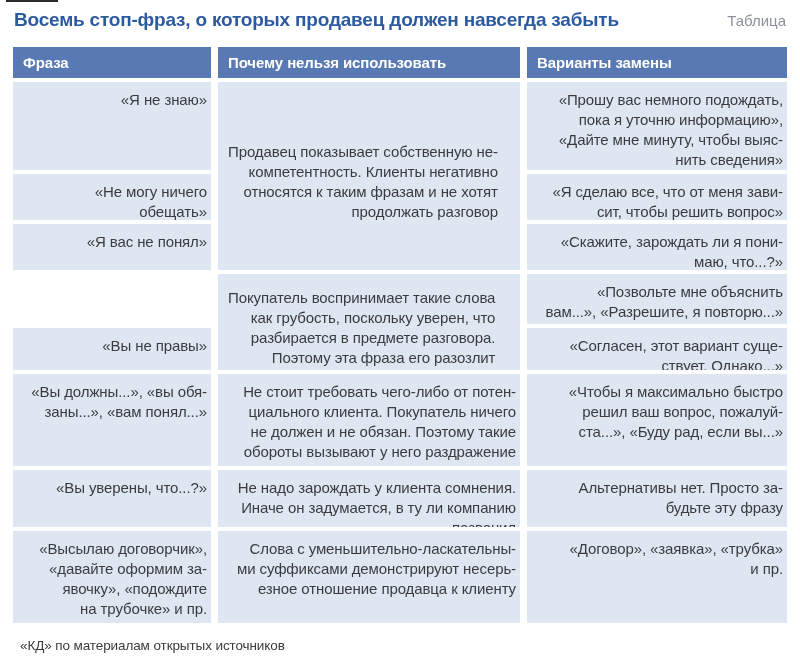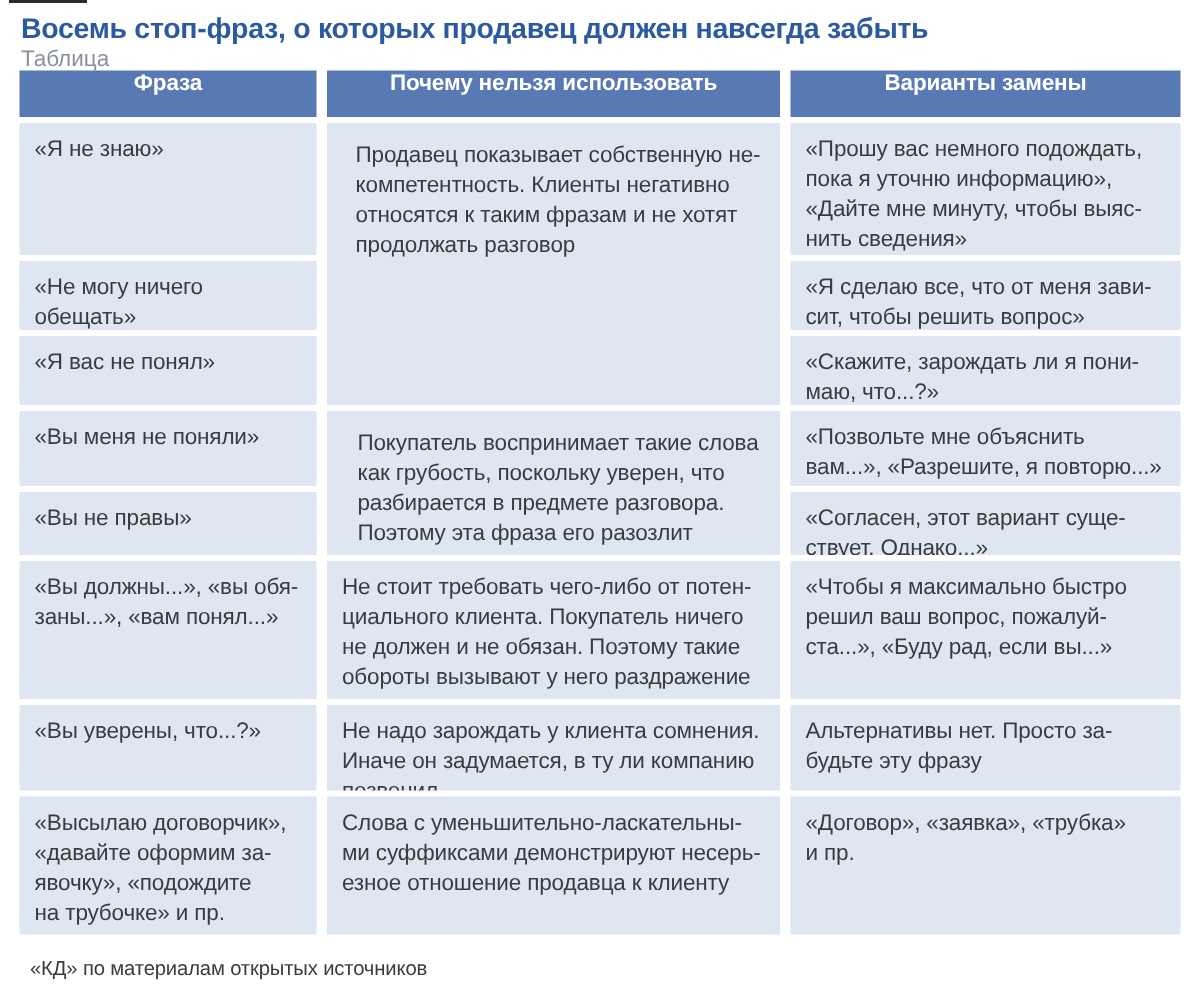--- a/index.html
+++ b/index.html
@@ -3,21 +3,21 @@
 <meta charset="utf-8">
 <style>
   :root{
     --header_bg:#5879b4;
     --cell_bg:#dee7f1;
     --title_color:#2c5aa0;
     --tag_color:#8b919a;
     --text_color:#3b3b3f;
     --header_text:#ffffff;
   }
-  *{margin:0;padding:0;box-sizing:border-box;flex-direction:column;}
+  *{margin:0;padding:0;box-sizing:border-box;}
   html,body{background:#ffffff;}
   body{
     width:800px;height:668px;
     font-family:"Liberation Sans","DejaVu Sans",sans-serif;
     color:var(--text_color);
     position:relative;
     overflow:hidden;
   }
   .edge-artifact{
     position:absolute;top:0;left:6px;width:52px;height:2px;background:#2a2a2a;
@@ -49,20 +49,21 @@
     letter-spacing:-0.1px;
     overflow:hidden;
   }
   .cell{
     background:var(--cell_bg);
     font-size:15px;line-height:20px;
     padding:8px 4px 6px 10px;
     white-space:pre-line;
     letter-spacing:-0.1px;
     overflow:hidden;
+    text-align:right;
   }
   .vcenter{
     display:flex;align-items:center;
     padding-top:12px;padding-bottom:0;
   }
   .c1{grid-column:1}.c2{grid-column:2}.c3{grid-column:3}
   .r1{grid-row:1}.r2{grid-row:2}.r3{grid-row:3}.r4{grid-row:4}.r5{grid-row:5}
   .r6{grid-row:6}.r7{grid-row:7}.r8{grid-row:8}.r9{grid-row:9}
   .span-r2-5{grid-row:2/5}
   .span-r5-7{grid-row:5/7}
@@ -84,21 +85,20 @@
 
 <div class="grid">
 
   <div class="hcell c1 r1">Фраза</div>
   <div class="hcell c2 r1">Почему нельзя использовать</div>
   <div class="hcell c3 r1">Варианты замены</div>
 
   <div class="cell c1 r2">«Я не знаю»</div>
   <div class="cell c1 r4">«Я вас не понял»</div>
   <div class="cell c1 r3">«Не могу ничего обещать»</div>
-  <div class="cell c1 r5">«Вы меня не поняли»</div>
   <div class="cell c1 r6">«Вы не правы»</div>
   <div class="cell c1 r7">«Вы должны...», «вы обя-
 заны...», «вам понял...»</div>
   <div class="cell c1 r8">«Вы уверены, что...?»</div>
   <div class="cell c1 r9">«Высылаю договорчик»,
 «давайте оформим за-
 явочку», «подождите
 на трубочке» и пр.</div>
 
   <div class="cell c2 span-r2-5 vcenter">Продавец показывает собственную не-

